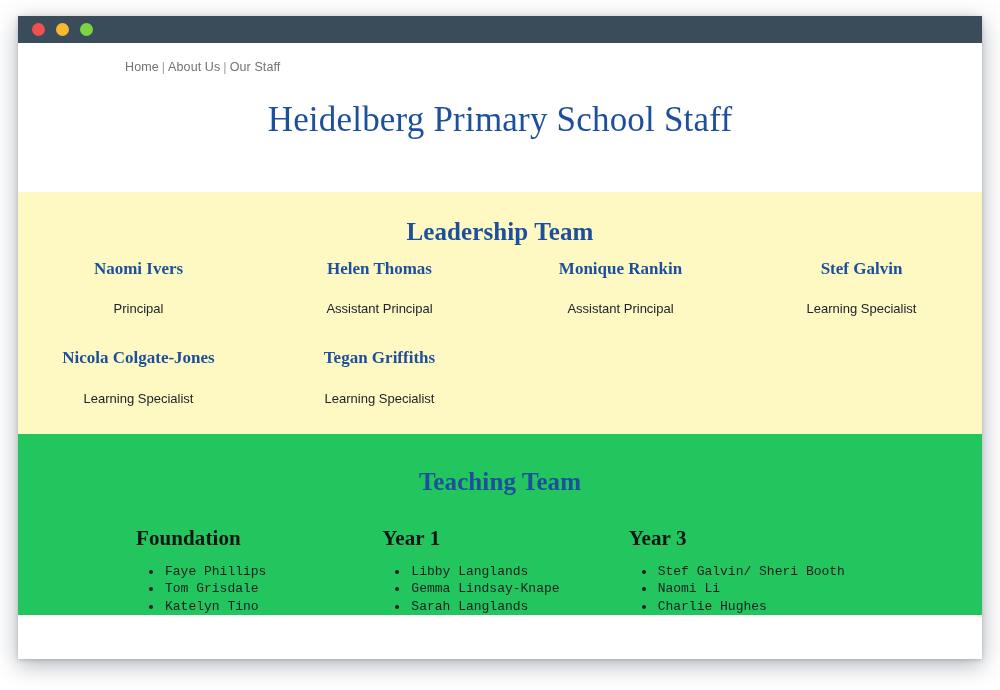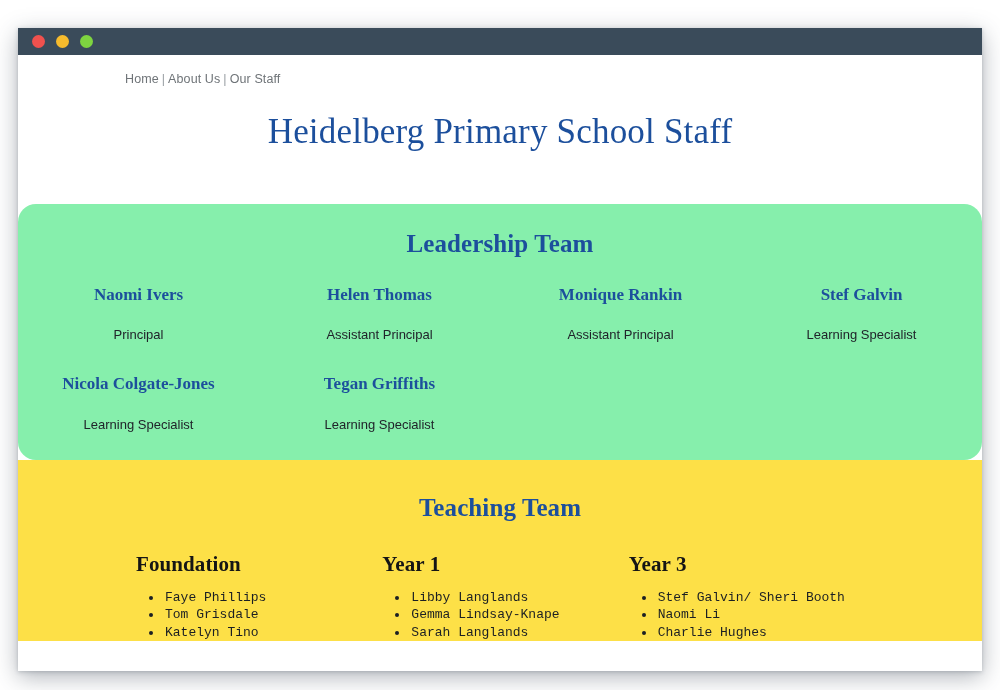--- a/index.html
+++ b/index.html
@@ -16,21 +16,21 @@
     position: relative;
     width: 1000px;
     height: 690px;
     background: #ffffff;
   }
 
   
   .window {
     position: absolute;
     left: 18px;
-    top: 28px;
+    top: 16px;
     width: 964px;
     height: 643px;
     background: #ffffff;
     box-shadow: 0 6px 22px rgba(60,70,85,0.40), 0 1px 4px rgba(60,70,85,0.25);
     overflow: hidden;
   }
 
   .titlebar {
     height: 27px;
     background: #3a4b5a;
@@ -77,39 +77,38 @@
     text-align: center;
     font-family: "Liberation Serif", serif;
     font-weight: normal;
     font-size: 35px;
     color: #1c4f9c;
     margin: 26px 0 0 0;
     letter-spacing: 0.2px;
   }
 
   .band-leadership {
-    background: #86efac;
+    background: #fef9c3;
     margin-top: 52px;
     padding: 26px 0 28px 0;
-    border-radius: 18px;
   }
 
   .section-heading {
     text-align: center;
     font-family: "Liberation Serif", serif;
     font-weight: bold;
     font-size: 25px;
     color: #1c4f9c;
     margin: 0;
     letter-spacing: 0.1px;
   }
 
   .leader-grid {
     display: flex;
-    margin-top: 27px;
+    margin-top: 13px;
   }
   .leader-grid.row2 { margin-top: 32px; }
 
   .leader-cell {
     flex: 1 1 0;
     text-align: center;
     padding: 0 6px;
     box-sizing: border-box;
   }
   .leader-cell.empty { visibility: hidden; }
@@ -122,21 +121,21 @@
     line-height: 1.2;
   }
   .leader-role {
     margin-top: 22px;
     font-family: "Liberation Sans", sans-serif;
     font-size: 13px;
     color: #20242a;
   }
 
   .band-teaching {
-    background: #fde047;
+    background: #22c55e;
     padding-top: 34px;
   }
 
   .teach-grid {
     display: flex;
     margin-top: 30px;
     padding: 0 107px 0 118px;
     box-sizing: border-box;
   }
   .teach-col {

